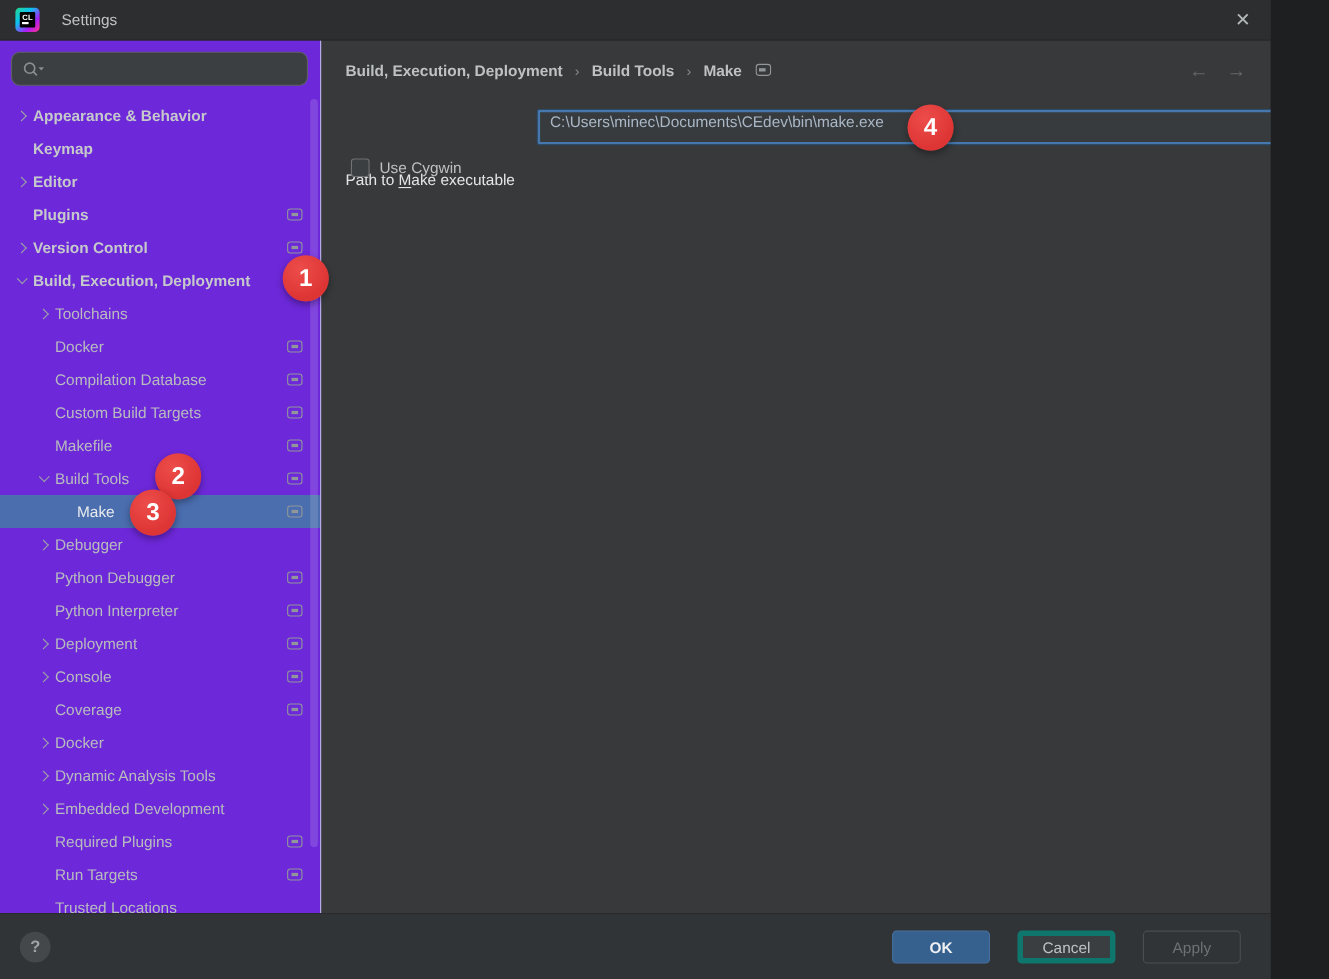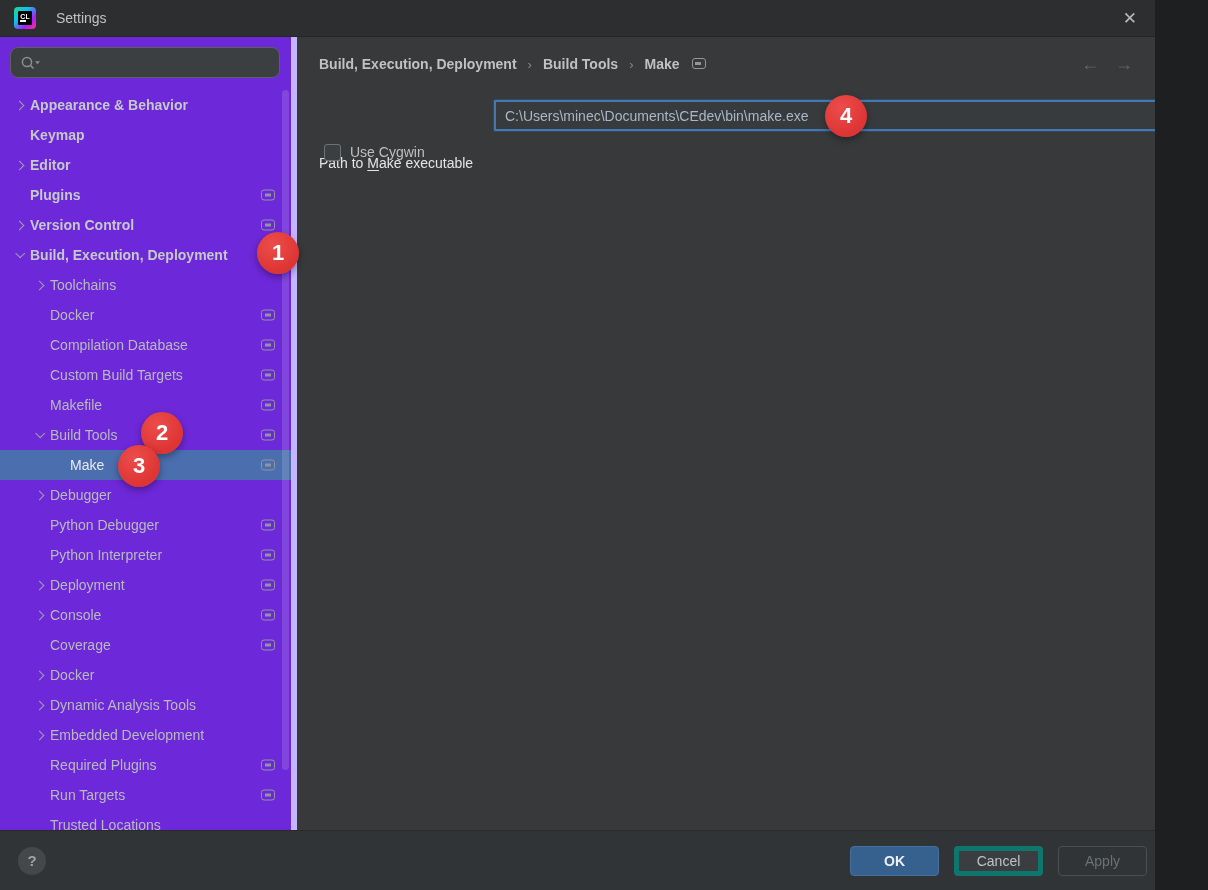--- a/index.html
+++ b/index.html
@@ -59,36 +59,36 @@
   }
   .screen-icon::after { content:""; position:absolute; left:2.5px; top:2.5px; width:6px; height:3px; background:#90969a; }
   #scrollbar-thumb {
     position:absolute; right:2px; top:53px; width:7px; height:680px;
     background:rgba(255,255,255,0.14); border-radius:3.5px;
   }
 
   
   #main {
     position:absolute; top:37px; left:291px; right:0; bottom:60px;
-    background:#37393b; border-left:6px solid #c4b5fd;text-decoration:underline;
+    background:#37393b; border-left:1px solid #c4b5fd;text-decoration:underline;
   }
   #crumb-bar { position:absolute; top:0; left:22px; right:22px; height:54px; display:flex; align-items:center; }
   .crumb-seg { font-weight:700; color:#bfc2c4; }
   .crumb-sep { color:#87898c; padding:0 11px; font-size:13px; }
   .crumb-icon { display:inline-block; position:relative; width:14px; height:11px; border:1.5px solid #90969a; border-radius:3px; margin-left:12px; }
   .crumb-icon::after { content:""; position:absolute; left:2.5px; top:2.5px; width:6px; height:3px; background:#90969a; }
   #nav-arrows { margin-left:auto; display:flex; gap:16px; font-size:18px; color:#63676a; }
 
   #path-row-label { position:absolute; left:22px; top:63px; height:30px; line-height:30px; color:#e5e5e5;margin-top:48px; }
   #path-row-label u { text-underline-offset:2px; }
   #path-field {
     position:absolute; left:197px; top:63px; width:698px; height:31px;
     background:#383b3d; border:2px solid var(--focus_border,#4678ad);
     box-shadow:0 0 0 1px #2d4a66; border-radius:1px;
-    display:flex; align-items:center;
+    display:flex; align-items:flex-start;
   }
   #path-field input {
     flex:1; background:transparent; border:none; outline:none;
     color:#a9b7c6; font-family:"Liberation Sans",sans-serif; font-size:14px; padding:0 9px;
   }
   .folder-icon { flex:0 0 auto; margin-right:8px; display:flex; }
 
   #cygwin-row { position:absolute; left:27px; top:106px; height:18px; display:flex; align-items:center; }
   #cygwin-checkbox { width:17px; height:17px; border:1.5px solid #6f7375; border-radius:3px; background:#3b3f41; }
   #cygwin-row label { margin-left:9px; color:#bdc0c2; }
@@ -97,21 +97,21 @@
   #footer {
     position:absolute; left:0; right:0; bottom:0; height:60px;
     background:#313436; border-top:1px solid #282a2c;
     display:flex; align-items:center;
   }
   #help-btn {
     width:28px; height:28px; border-radius:50%; background:#44484a;
     color:#9fa3a6; font-size:15px; font-weight:700;
     display:flex; align-items:center; justify-content:center; margin-left:18px;
   }
-  #footer-buttons { margin-left:auto; margin-right:8px; display:flex; gap:15px;padding-left:18px; }
+  #footer-buttons { margin-left:auto; margin-right:27px; display:flex; gap:25px;padding-left:18px; }
   .btn {
     min-width:89px; height:30px; border-radius:4px; font-size:14px;
     display:flex; align-items:center; justify-content:center; cursor:default;
   }
   .btn.primary { background:var(--ok_button,#36618f); border:1px solid #466f9c; color:#eef0f2; font-weight:700; }
   .btn.normal  { background:#3a3e40; border:5px solid #0f766e; color:#c0c3c5; }
   .btn.disabled{ background:transparent; border:1px solid #4a4e50; color:#6b7174; }
 
   
   .badge {

